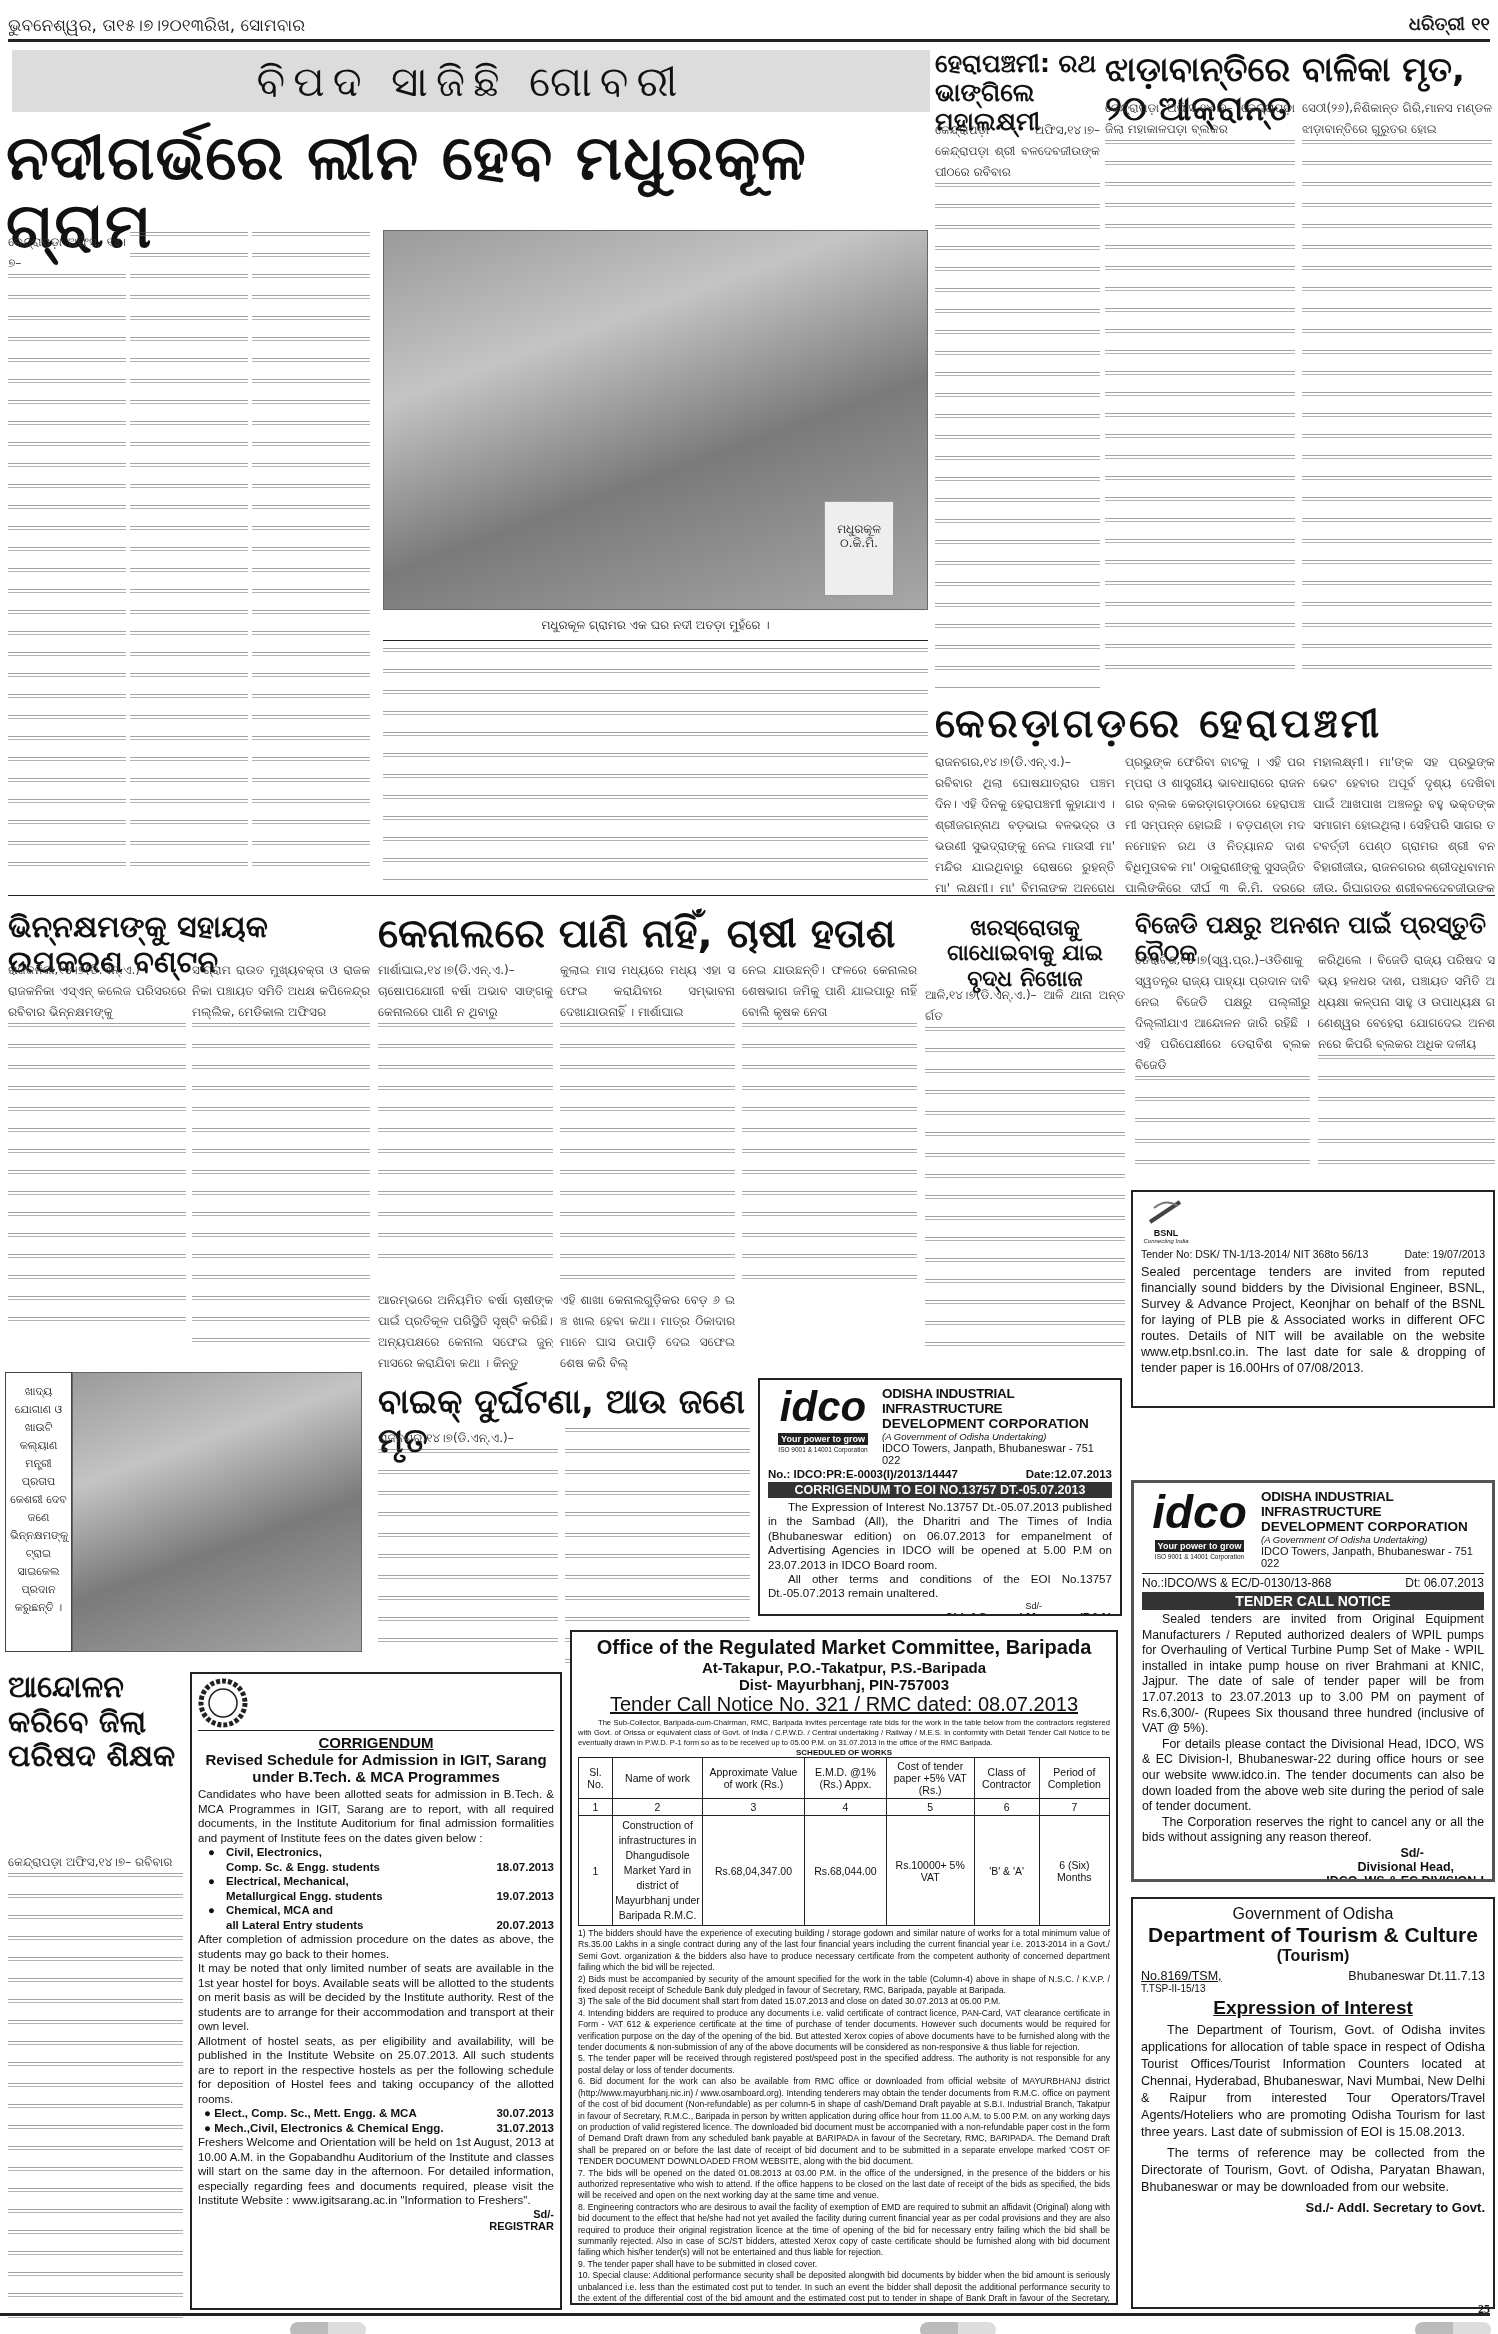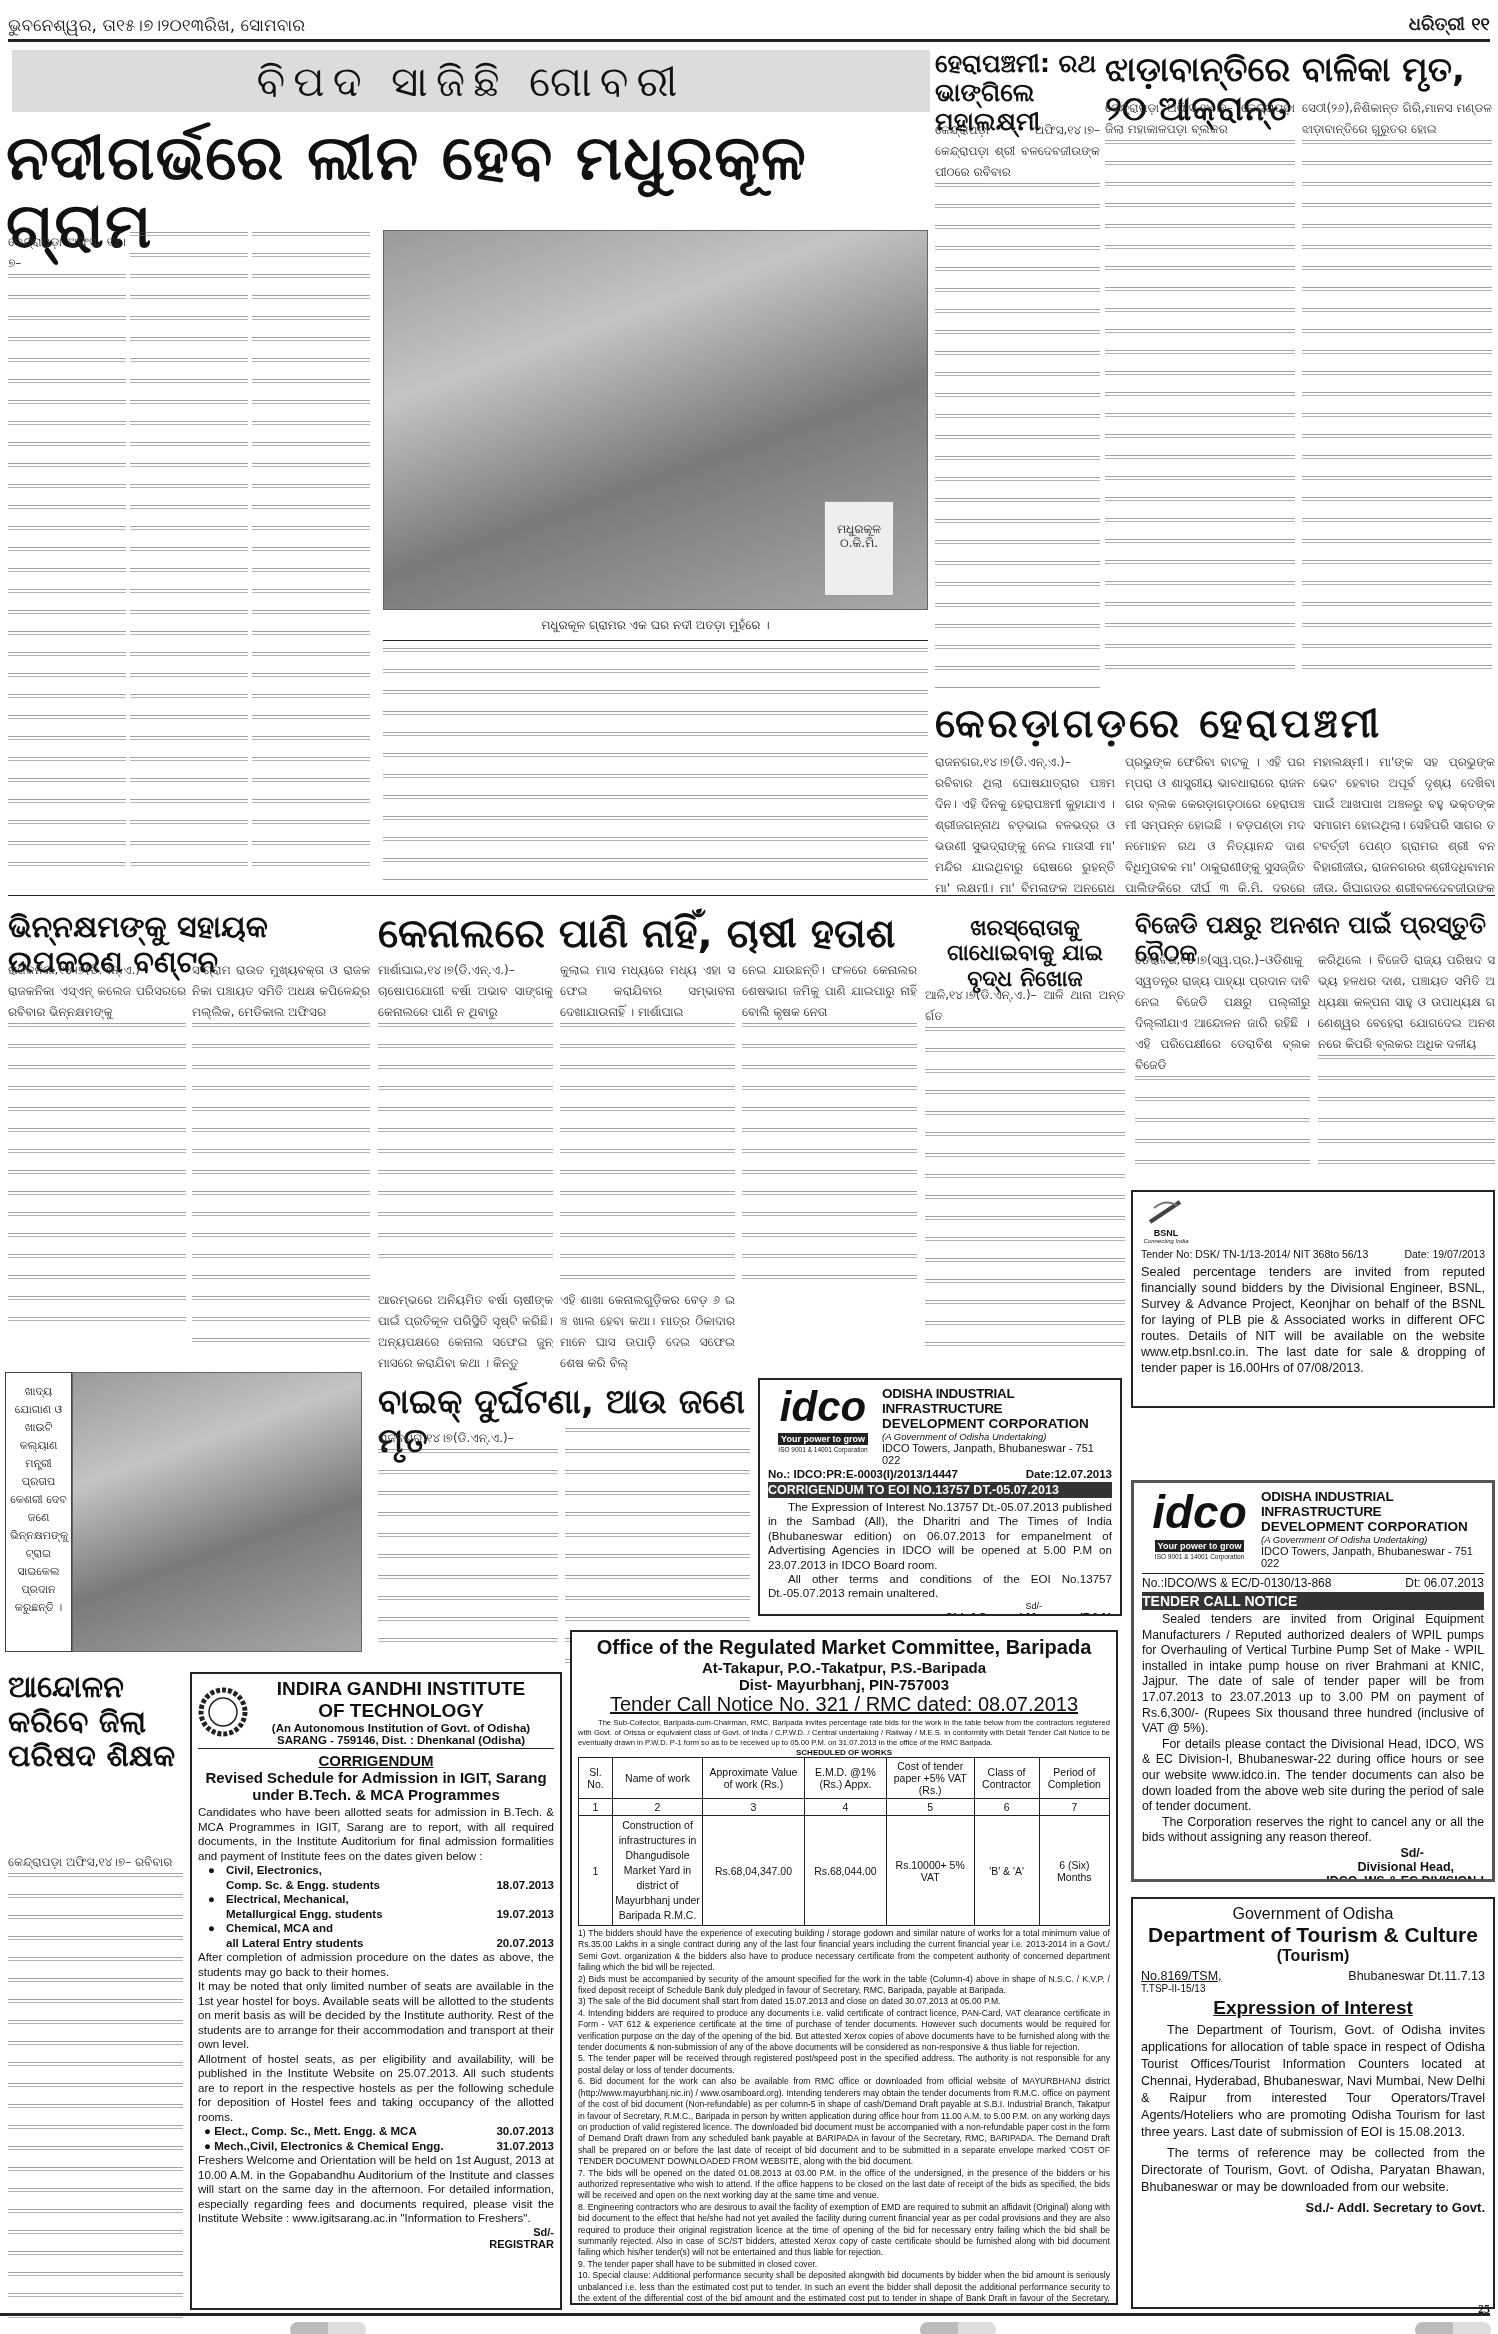--- a/index.html
+++ b/index.html
@@ -13,21 +13,21 @@
 .filler{display:block;height:100%;background:repeating-linear-gradient(to bottom,#555 0,#555 1px,transparent 1px,transparent 3px,#777 3px,#777 4px,transparent 4px,transparent 21px);background-size:100% 21px;opacity:.55}
 .textblock{overflow:hidden}
 .textblock p{font-size:12px;line-height:21px;color:#333;text-align:justify;word-break:break-all}
 .photo{background:linear-gradient(160deg,#9a9a9a 0%,#c4c4c4 30%,#7a7a7a 60%,#a8a8a8 100%);border:1px solid #666}
 .caption{font-size:12px;text-align:center;color:#222}
 .sechead{font-weight:bold;color:#111;line-height:1.15}
 .rule{background:#222}
 .ad{border:2px solid #222;background:#fff;padding:6px 8px;font-family:"Liberation Sans",sans-serif;color:#111;overflow:hidden}
 .ad .c{text-align:center}
 .ad .r{text-align:right}
-.bar{background:#333;color:#fff;font-weight:bold;text-align:left}
+.bar{background:#333;color:#fff;font-weight:bold;text-align:center}
 table.sch{border-collapse:collapse;width:100%;font-size:10.5px;font-family:"Liberation Sans",sans-serif}
 table.sch td,table.sch th{border:1px solid #222;text-align:center;padding:2px;font-weight:normal}
 .notes{font-size:8.6px;line-height:11.4px;text-align:justify}
 .logo-idco{font-weight:900;font-size:46px;font-style:italic;line-height:1;font-family:"Liberation Sans",sans-serif}
 .tag{background:#222;color:#fff;font-size:9px;padding:1px 3px;font-weight:bold}
 .pill{height:16px;border-radius:8px;background:linear-gradient(to right,#bbb 0 50%,#ddd 50% 100%)}
 </style>
 </head>
 <body>
 
@@ -294,26 +294,20 @@
   </div>
 
 </div>
 
 <div class="abs ad" style="left:190px;top:1672px;width:372px;height:638px;padding:4px 6px">
   <div style="display:flex;align-items:center;border-bottom:1px solid #222;padding-bottom:2px">
     <svg width="50" height="50" viewBox="0 0 50 50">
         <circle cx="25" cy="25" r="22" fill="none" stroke="#222" stroke-width="5" stroke-dasharray="4 2"></circle>
         <circle cx="25" cy="25" r="14" fill="none" stroke="#222" stroke-width="1.5"></circle>
       </svg>
-    <div style="flex:1;text-align:center">
-      <div style="font-size:19px;font-weight:900">INDIRA GANDHI INSTITUTE</div>
-      <div style="font-size:19px;font-weight:900">OF TECHNOLOGY</div>
-      <div style="font-size:11.5px;font-weight:bold">(An Autonomous Institution of Govt. of Odisha)</div>
-      <div style="font-size:11.5px;font-weight:bold">SARANG - 759146, Dist. : Dhenkanal (Odisha)</div>
-    </div>
   </div>
   <div class="c" style="font-size:15px;font-weight:900;text-decoration:underline;margin-top:3px">CORRIGENDUM</div>
   <div class="c" style="font-size:15px;font-weight:900;line-height:17px">Revised Schedule for Admission in IGIT, Sarang under B.Tech. &amp; MCA Programmes</div>
   <div style="font-size:11.5px;line-height:14.5px;text-align:justify;margin-top:2px">Candidates who have been allotted seats for admission in B.Tech. &amp; MCA Programmes in IGIT, Sarang are to report, with all required documents, in the Institute Auditorium for final admission formalities and payment of Institute fees on the dates given below :</div>
   <div style="font-size:11.5px;line-height:14.5px;font-weight:bold;padding-left:10px">
     <div style="display:flex">
         <span style="width:18px">●</span>
         <div style="flex:1">
           <div>Civil, Electronics,</div>
           <div style="display:flex;justify-content:space-between">

